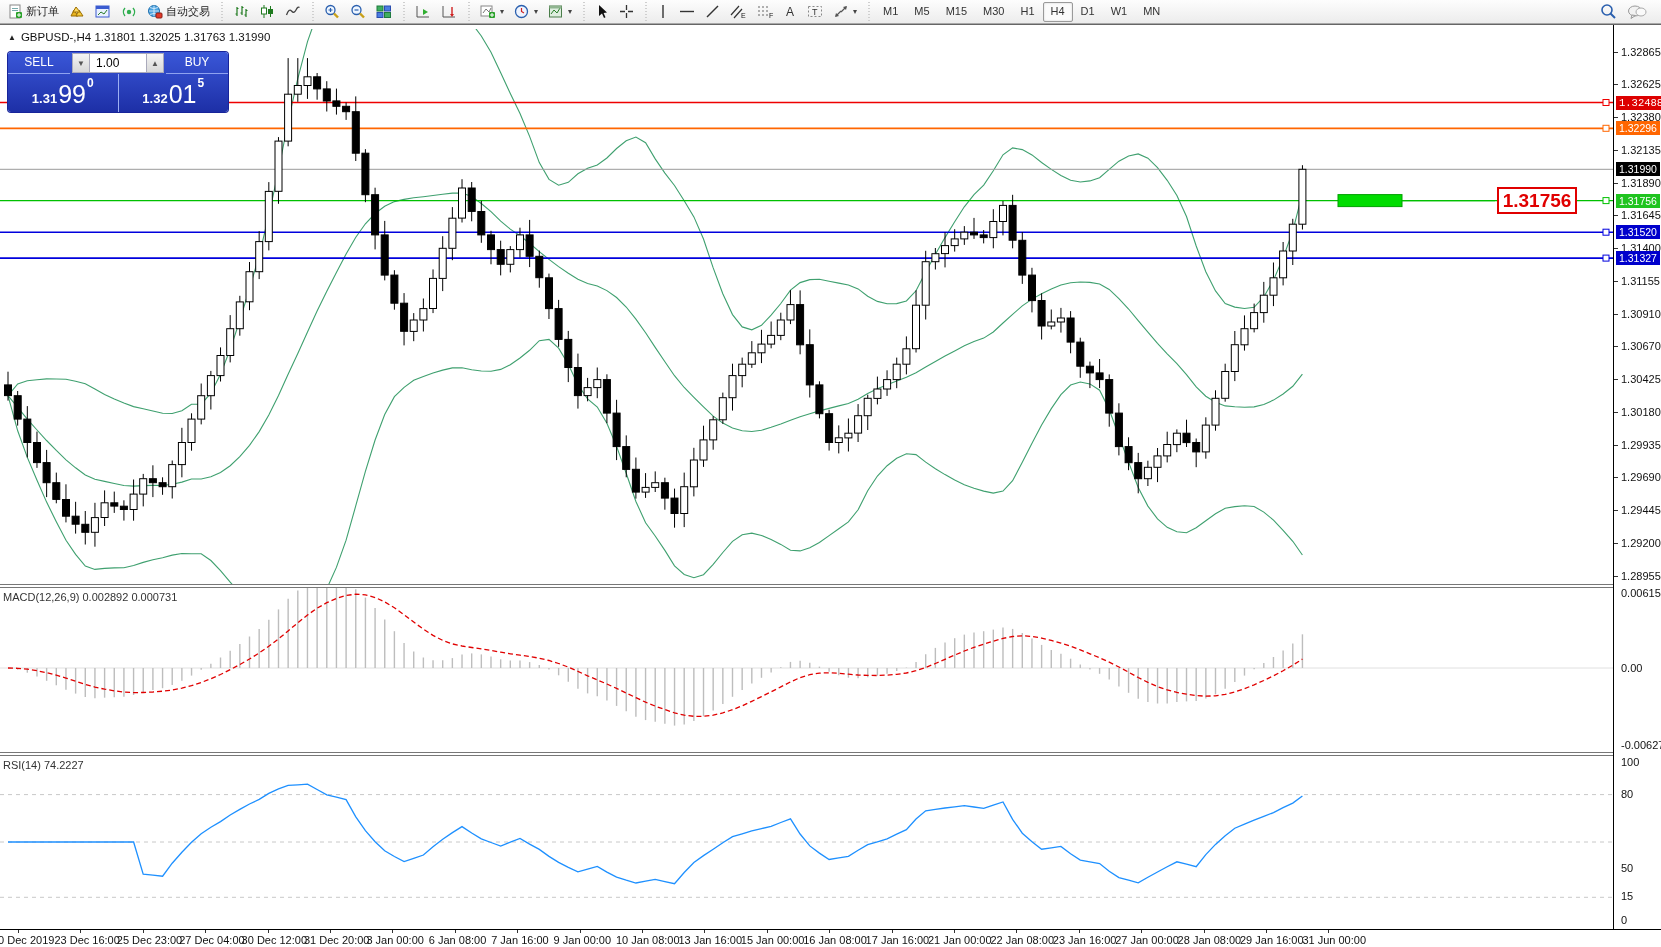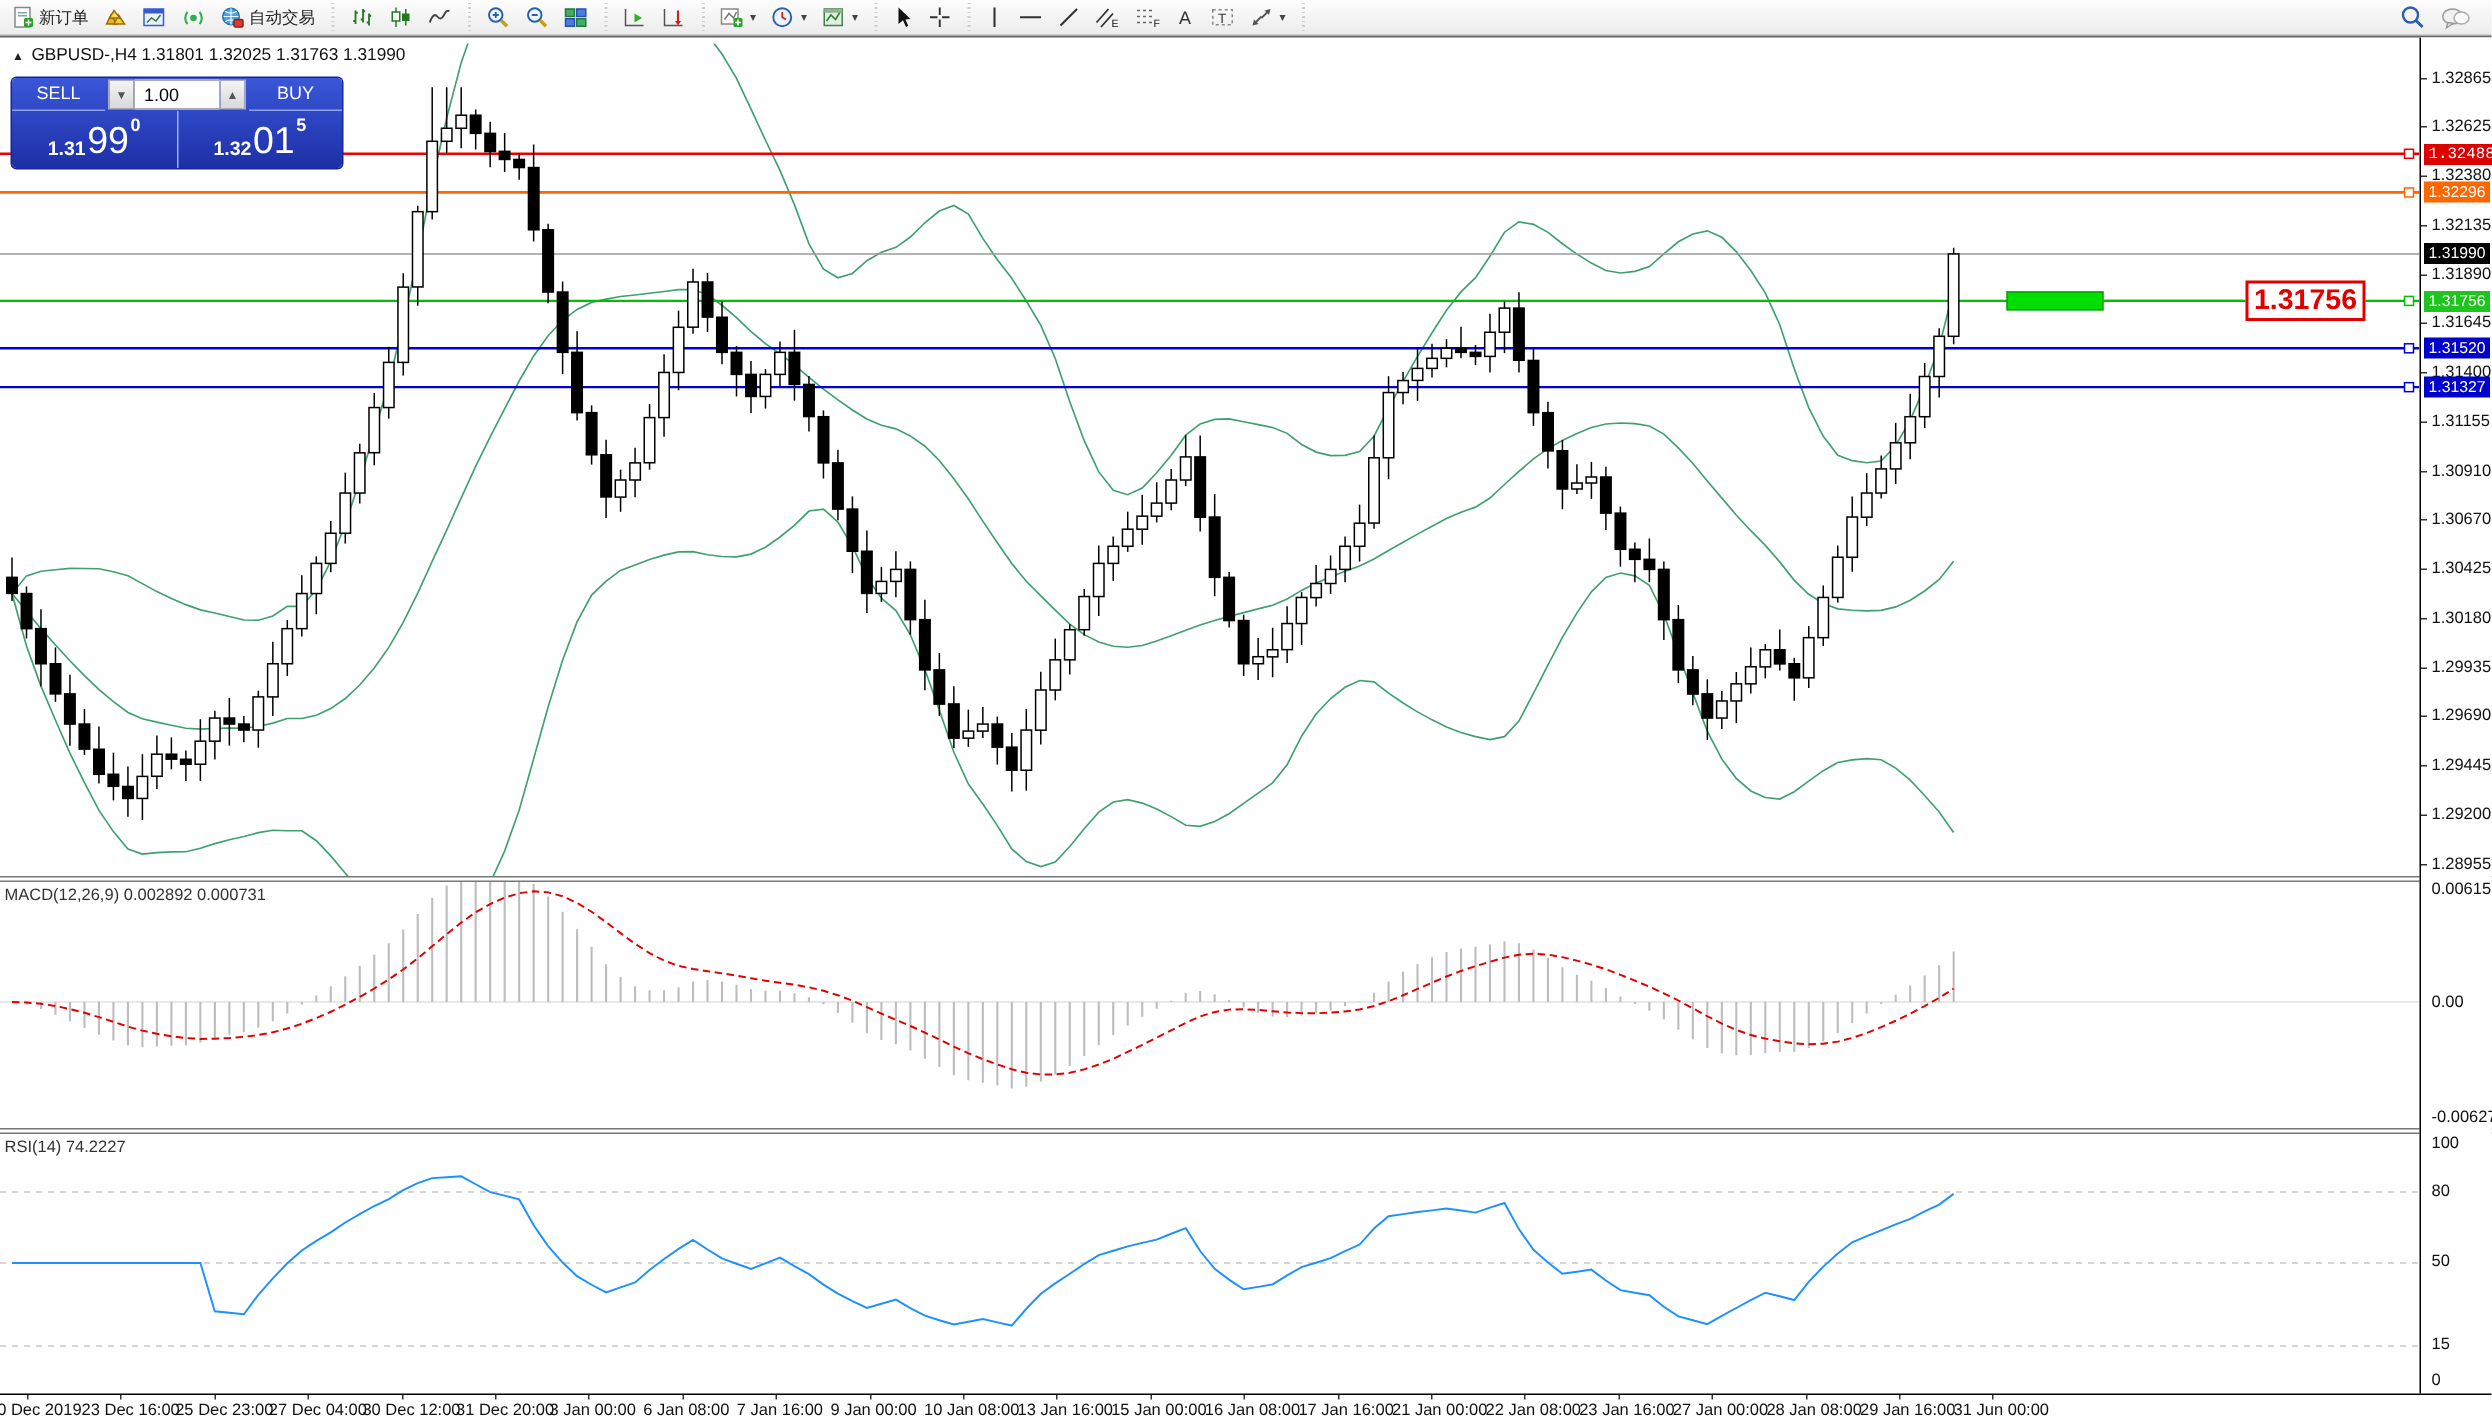--- a/index.html
+++ b/index.html
@@ -271,20 +271,31 @@
     <div class="tb-btn">
       <svg width="16" height="15">
           <path d="M3 12 L8 7 M13 3 L8 8" stroke="#555" stroke-width="1.2"></path>
           <polygon points="2,13 6,12 3,9" fill="#555"></polygon>
           <polygon points="14,2 10,3 13,6" fill="#555"></polygon>
         </svg>
       <span class="tb-caret">▾</span>
     </div>
   </div>
   <div class="tb-sep"></div>
+  <div class="tb-group" id="tf-group">
+      <div class="tf-btn">M1</div>
+      <div class="tf-btn">M5</div>
+      <div class="tf-btn">M15</div>
+      <div class="tf-btn">M30</div>
+      <div class="tf-btn">H1</div>
+      <div class="tf-btn active">H4</div>
+      <div class="tf-btn">D1</div>
+      <div class="tf-btn">W1</div>
+      <div class="tf-btn">MN</div>
+    </div>
   <div class="tb-right">
     <svg width="17" height="17">
         <circle cx="7" cy="7" r="5" fill="none" stroke="#2a5fae" stroke-width="1.6"></circle>
         <path d="M10.5 10.5 L15 15" stroke="#2a5fae" stroke-width="2"></path>
       </svg>
     <svg width="20" height="16">
         <ellipse cx="8" cy="7" rx="6.5" ry="5" fill="#f2f2f2" stroke="#999"></ellipse>
         <polygon points="5,11 4,14.5 8.5,11.5" fill="#f2f2f2" stroke="#999"></polygon>
         <ellipse cx="14" cy="8" rx="5" ry="4" fill="#fafafa" stroke="#aaa"></ellipse>
       </svg>
@@ -768,21 +779,21 @@
       <div class="price-label" style="top: 96.265px; background: rgb(255, 102, 0);">1.32296</div>
       <div class="price-label" style="top: 137.257px; background: rgb(0, 0, 0);">1.31990</div>
       <div class="price-label" style="top: 168.604px; background: rgb(31, 196, 31);">1.31756</div>
       <div class="price-label" style="top: 200.219px; background: rgb(0, 0, 204);">1.31520</div>
       <div class="price-label" style="top: 226.073px; background: rgb(0, 0, 204);">1.31327</div>
       <div class="axis-tick" style="top: 561.946px;">0.006152</div>
       <div class="axis-tick" style="top: 637px;">0.00</div>
       <div class="axis-tick" style="top: 713.592px;">-0.006278</div>
       <div class="axis-tick" style="top: 731px;">100</div>
       <div class="axis-tick" style="top: 762.6px;">80</div>
-      <div class="axis-tick" style="top: 810px;">50</div>
+      <div class="axis-tick" style="top: 837px;">50</div>
       <div class="axis-tick" style="top: 865.3px;">15</div>
       <div class="axis-tick" style="top: 889px;">0</div>
     </div>
   <div class="time-axis" id="time-axis">
       <div class="time-tick" style="left: 18px;"></div>
       <div class="time-label" style="left: -8px;">20 Dec 2019</div>
       <div class="time-tick" style="left: 80.4px;"></div>
       <div class="time-label" style="left: 54.4px;">23 Dec 16:00</div>
       <div class="time-tick" style="left: 142.8px;"></div>
       <div class="time-label" style="left: 116.8px;">25 Dec 23:00</div>

